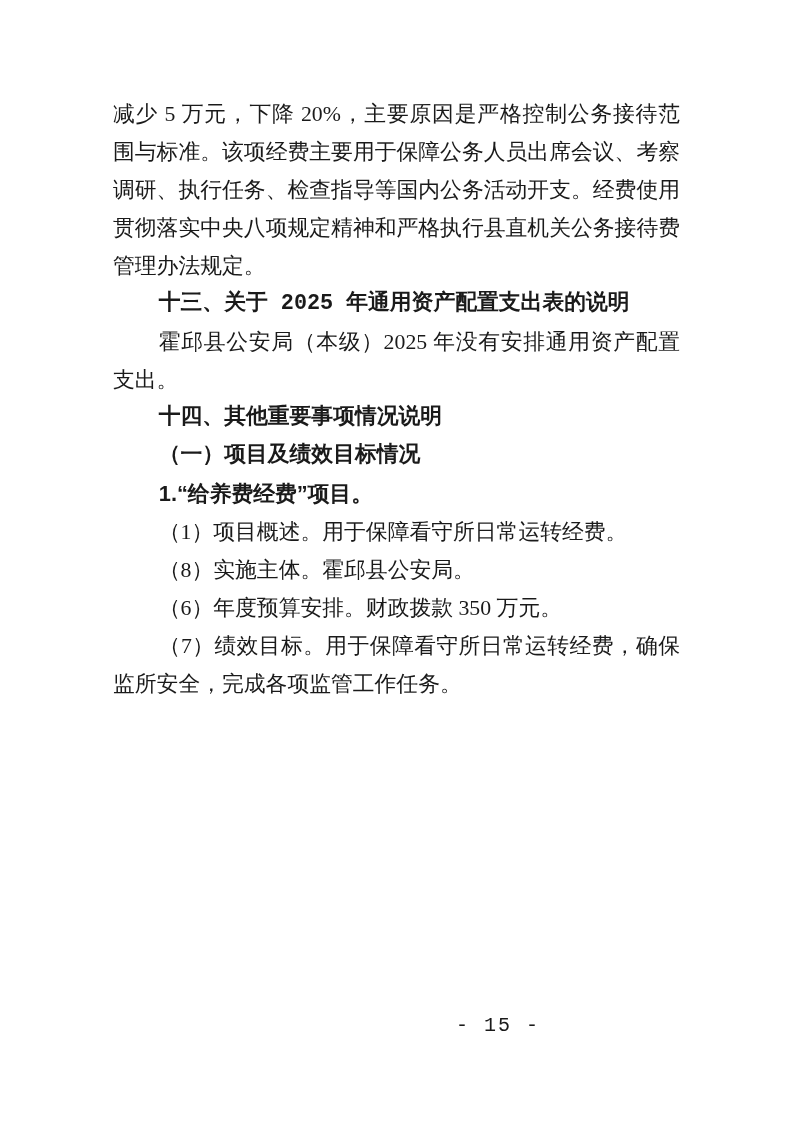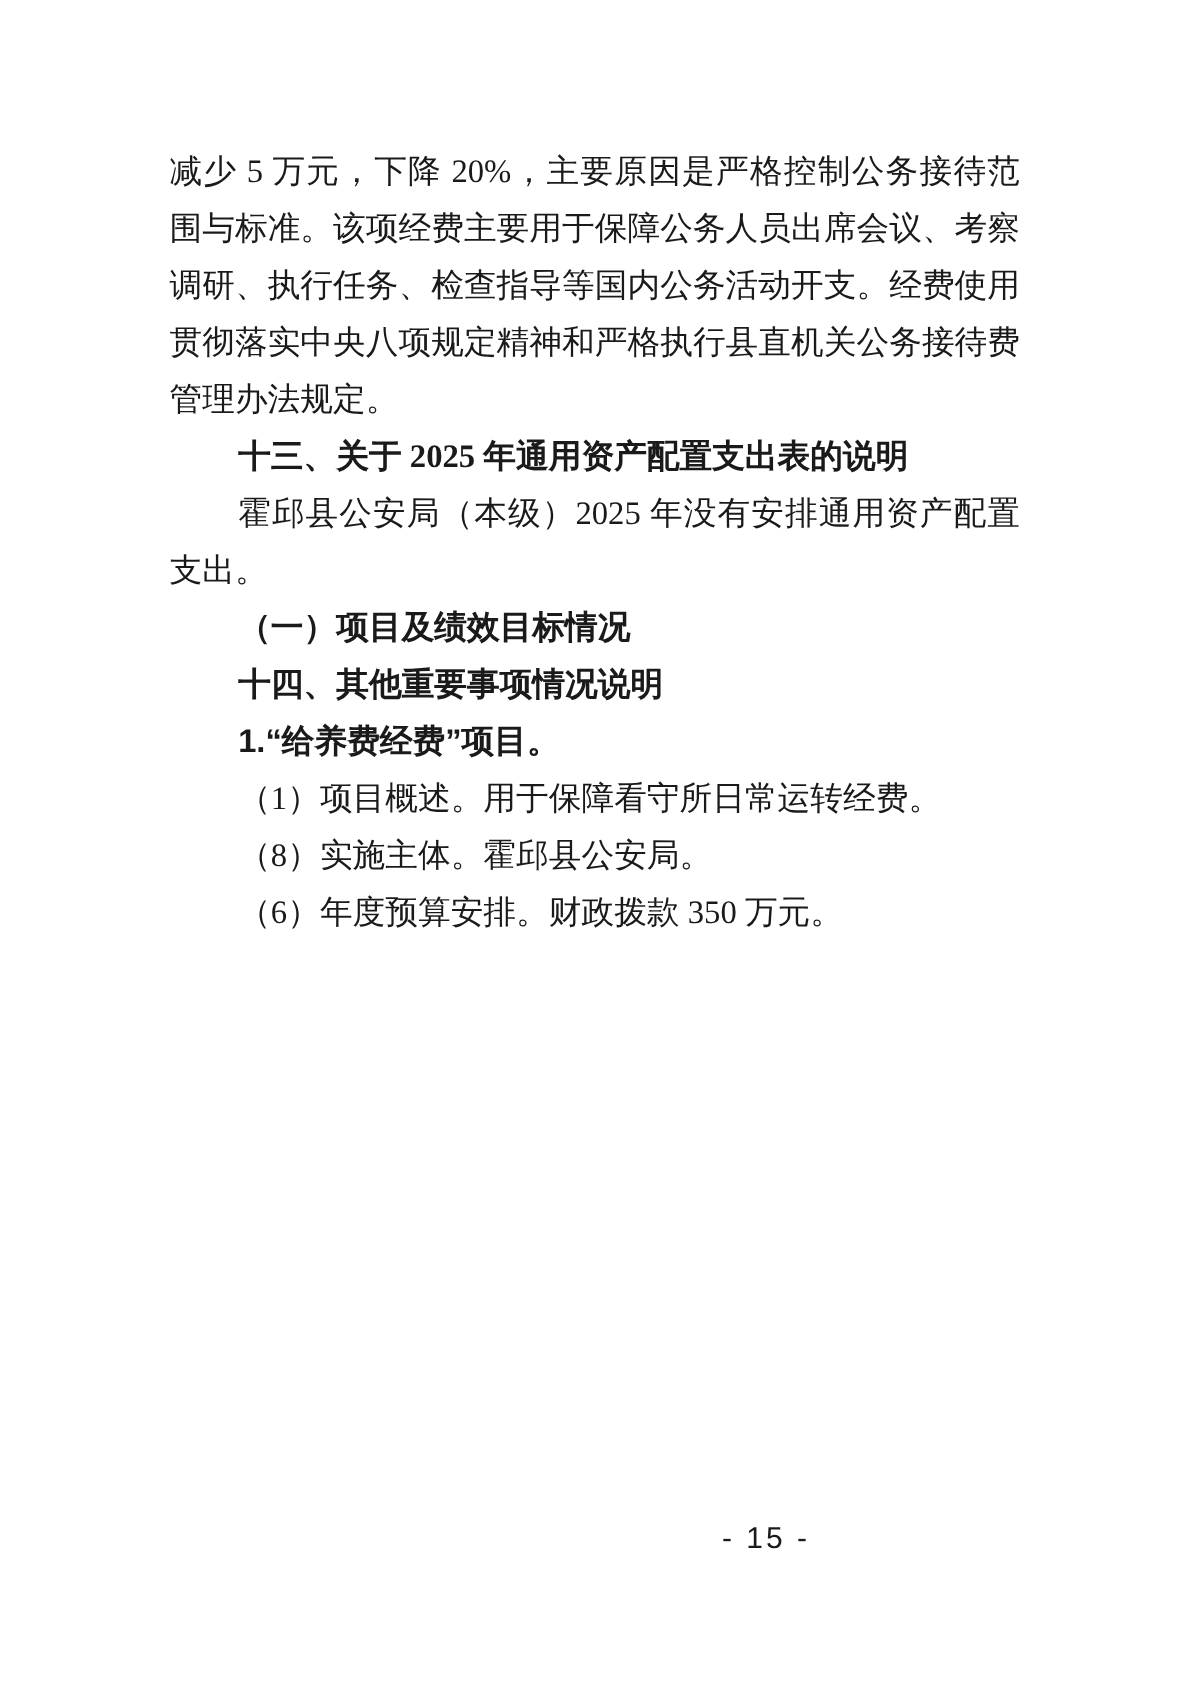--- a/index.html
+++ b/index.html
@@ -35,49 +35,50 @@
     color: #1a1a1a;
   }
   .body-p {
     font-family: "Liberation Serif", "DejaVu Serif", serif;
     font-weight: normal;
   }
   .indent {
     text-indent: 2.1em;
   }
   .h-hei {
-    font-family: Liberation Serif, serif;
+    font-family: Liberation Mono, monospace;
     font-weight: bold;
     text-indent: 2.1em;
   }
   .h-song-bold {
     font-family: Liberation Sans, sans-serif;
     font-weight: bold;
     text-indent: 2.1em;
   }
   .page-number {
     position: absolute;
     top: 1014px;
     right: 120px;
     font-size: 20px;
     line-height: 24px;
-    font-family: Liberation Sans, sans-serif;
+    font-family: Liberation Mono, monospace;
     color: #1a1a1a;
     letter-spacing: 2px;
   }
 </style>
 </head>
 <body>
 
 <div class="page">
   <div class="content">
     <p class="body-p">减少 5 万元，下降 20%，主要原因是严格控制公务接待范围与标准。该项经费主要用于保障公务人员出席会议、考察调研、执行任务、检查指导等国内公务活动开支。经费使用贯彻落实中央八项规定精神和严格执行县直机关公务接待费管理办法规定。</p>
     <p class="h-hei">十三、关于 2025 年通用资产配置支出表的说明</p>
     <p class="body-p indent">霍邱县公安局（本级）2025 年没有安排通用资产配置支出。</p>
+    <p class="h-hei">十四、其他重要事项情况说明</p>
     <p class="h-hei">（一）项目及绩效目标情况</p>
-    <p class="h-hei">十四、其他重要事项情况说明</p>
     <p class="h-song-bold">1.“给养费经费”项目。</p>
     <p class="body-p indent">（1）项目概述。用于保障看守所日常运转经费。</p>
     <p class="body-p indent">（8）实施主体。霍邱县公安局。</p>
     <p class="body-p indent">（6）年度预算安排。财政拨款 350 万元。</p>
+    <p class="body-p indent">（7）绩效目标。用于保障看守所日常运转经费，确保监所安全，完成各项监管工作任务。</p>
   </div>
   <div class="page-number">- 15 -</div>
 </div>
 
 </body></html>

